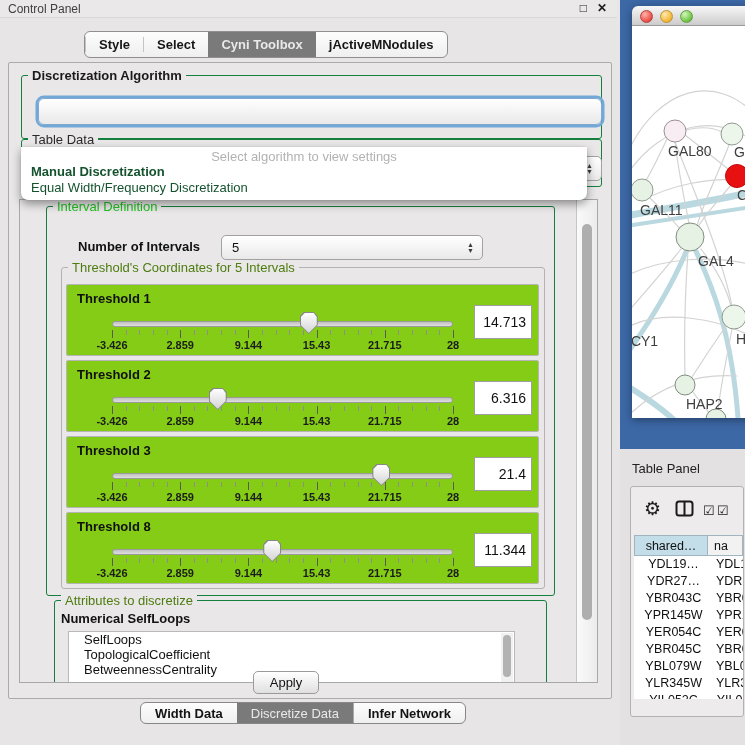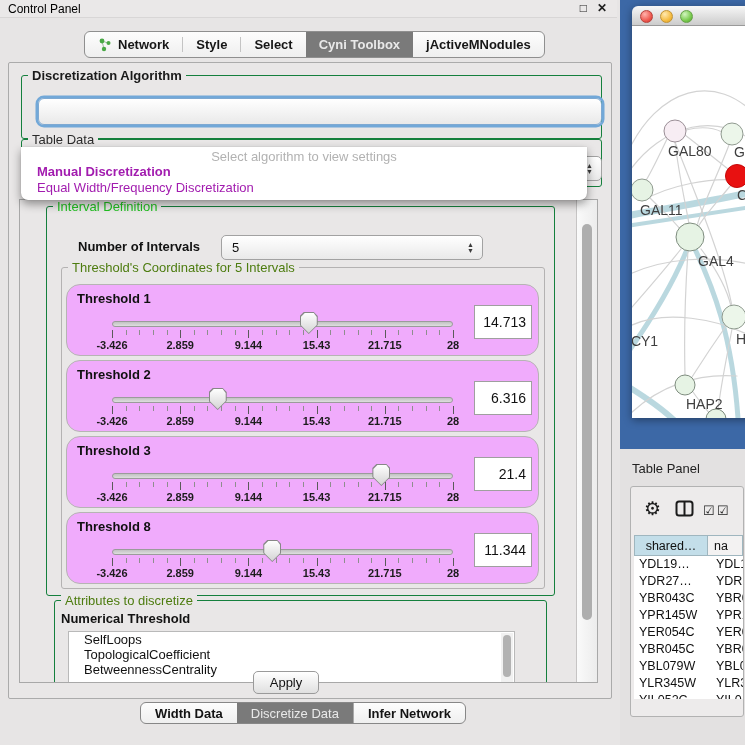--- a/index.html
+++ b/index.html
@@ -2,21 +2,21 @@
 <html><head>
 <meta charset="utf-8">
 <style>
   * { margin:0; padding:0; box-sizing:border-box; }
   html,body { width:745px; height:745px; font-family:"Liberation Sans", sans-serif; }
   #stage { position:relative; width:745px; height:745px; overflow:hidden; background:#e7e5e5; }
 
   
   #control-panel { position:absolute; left:0; top:0; width:617px; height:745px; background:#e7e5e5; }
   #cp-titlebar { position:absolute; left:0; top:0; width:100%; height:18px; background:#eae8e8; border-bottom:1px solid #d8d6d6; }
-  #cp-title { position:absolute; left:8px; top:2px; font-size:12px; color:#000000; }
+  #cp-title { position:absolute; left:8px; top:2px; font-size:12px; color:#404040; }
   .titlebar-icon { position:absolute; top:1px; font-size:12px; color:#1d1d1d; font-weight:bold; cursor:default; }
   #float-icon { right:30px; font-weight:normal; }
   #close-icon { right:10px; }
 
   
   #top-tabs { position:absolute; left:84px; top:31px; height:27px; display:flex; align-items:stretch;
     background:linear-gradient(#fdfdfd,#efefef); border:1px solid #8f8f8f; border-radius:6px; overflow:hidden; }
   .ttab { display:flex; align-items:center; padding:0 13px; font-size:13px; font-weight:bold; color:#161616; white-space:nowrap; cursor:default; }
   .ttab.selected { background:#7a7a7a; color:#e9e9e9; font-weight:bold; }
   .tsep { width:1px; background:#c4c4c4; margin:5px 0; }
@@ -39,34 +39,34 @@
   .combo { position:absolute; height:25px; background:linear-gradient(#ffffff,#e9e9e9); border:1px solid #a2a2a2;
     border-radius:5px; font-size:13px; color:#111; display:flex; align-items:center; padding:0 10px; cursor:default; }
   .combo .stepper { position:absolute; right:8px; top:0; height:100%; display:flex; flex-direction:column; justify-content:center; color:#3b3b3b; font-size:7px; line-height:6px; }
   #algo-combo { left:16px; top:22px; width:564px; height:27px; border:1px solid #7ea9d2; box-shadow:0 0 0 2.5px #72a8d8; border-radius:6px; }
   #tabledata-combo { left:16px; top:16px; width:564px; }
 
   
   #algo-popup { position:absolute; left:12px; top:84px; width:566px; min-height:50px; background:#ffffff; z-index:60;
     border-radius:0 0 7px 7px; box-shadow:0 4px 10px rgba(0,0,0,0.40), 0 0 1px rgba(0,0,0,0.3); padding:2px 0 4px 0; }
   .popup-prompt { text-align:center; color:#b2b2b2; font-size:13px; line-height:15px; }
-  .popup-item { font-size:13px; line-height:16px; padding-left:16px; color:#a21caf; cursor:default; }
+  .popup-item { font-size:13px; line-height:16px; padding-left:10px; color:#14532d; cursor:default; }
   .popup-item.bold { font-weight:bold; }
 
   
   #scroll-pane { position:absolute; left:10px; top:136px; width:579px; height:484px; border:1px solid #a8a8a8; background:#e9e7e7; overflow:hidden; }
   #v-scrollbar { position:absolute; right:0; top:0; bottom:0; width:21px; background:linear-gradient(90deg,#fafafa,#ececec); border-left:1px solid #c6c4c4; }
   #v-thumb { position:absolute; left:5px; top:24px; width:10px; height:396px; background:#aeaeae; border-radius:5px; }
 
   #interval-group { left:26px; top:6px; width:509px; height:390px; }
   #noi-label { position:absolute; left:31px; top:32px; font-size:13px; font-weight:bold; color:#121212; }
   #noi-combo { left:174px; top:28px; width:262px; }
   #thr-group { position:absolute; left:14px; top:60px; width:484px; height:322px; border:1px solid #b4b2b2; border-radius:3px; }
 
-  .threshold-panel { position:absolute; left:4px; width:473px; height:72px; border:1px solid #b6b4b4; background:#f0abfc; border-radius:14px;text-decoration:underline; }
+  .threshold-panel { position:absolute; left:4px; width:473px; height:72px; border:1px solid #b6b4b4; background:#84cc16; border-radius:2px;text-decoration:underline; }
   .th-label { position:absolute; left:10px; top:6px; font-size:13px; font-weight:bold; color:#101010; }
   .slider-area { position:absolute; left:45px; top:26px; width:341px; height:44px; }
   .slider-track { position:absolute; left:0; right:0; top:10px; height:6px; border:1px solid #9b9b9b;
     border-radius:3px; background:linear-gradient(#c2c2c2,#dedede); }
   .slider-thumb { position:absolute; top:1px; width:18px; height:22px; transform:translateX(-50%); background:#878787;
     clip-path:polygon(0 4px,4px 0,14px 0,18px 4px,18px 13px,9px 22px,0 13px); }
   .slider-thumb::after { content:""; position:absolute; inset:1px; background:linear-gradient(#fefefe,#d4d4d4);
     clip-path:polygon(0 4px,4px 0,13px 0,16px 4px,16px 12px,8px 20px,0 12px); }
   .tick-area { position:absolute; left:0; right:0; top:19px; height:24px; }
   .tick-area::before { content:""; position:absolute; left:0; right:0; top:0; height:5px;
@@ -114,49 +114,39 @@
   #gear-ic { position:absolute; left:13px; top:4px; font-size:19px; color:#1b1b1b; }
   #split-ic { position:absolute; left:44px; top:7px; }
   .check-ic { position:absolute; top:10px; font-size:13px; color:#1b1b1b; }
   #check1 { left:72px; } #check2 { left:86px; }
   #tp-table { position:absolute; left:3px; top:48px; right:0; bottom:0; font-size:12.5px; color:#101010; }
   #tp-header { display:flex; height:21px; }
   .hcell { border:1px solid #9fb6bf; display:flex; align-items:center; justify-content:center; font-size:12.5px; color:#101010; }
   .hc0 { width:74px; background:#c3dee9; }
   .hc1 { flex:1; background:#f3f2f2; border-left:none; justify-content:flex-start; padding-left:6px; }
   #tp-rows { position:relative; height:143px; overflow:hidden; background:#ffffff; }
-  .trow { display:flex; height:17px; line-height:17px; }
+  .trow { display:flex; height:17px; line-height:17px;text-align:center; }
   .tcell { white-space:nowrap; overflow:hidden; }
   .tcell.c0 { width:74px; padding-left:5px; }
   .tcell.c1 { flex:1; padding-left:8px; }
 </style>
 </head>
 <body>
 
 <div id="stage">
 
   <div id="control-panel">
 
     <div id="cp-titlebar">
       <span id="cp-title">Control Panel</span>
       <span id="float-icon" class="titlebar-icon">□</span>
       <span id="close-icon" class="titlebar-icon">✕</span>
     </div>
 
     <div id="top-tabs">
-      <div class="ttab">
-        <svg class="net-icon" viewBox="0 0 14 14">
-          <line x1="4" y1="3" x2="10" y2="5" stroke="#9dbb9d" stroke-width="1"></line>
-          <line x1="4" y1="3" x2="6" y2="11" stroke="#9dbb9d" stroke-width="1"></line>
-          <circle cx="4" cy="3" r="2.4" fill="#49a845"></circle>
-          <circle cx="10.5" cy="5" r="2" fill="#49a845"></circle>
-          <circle cx="6" cy="11" r="2.2" fill="#49a845"></circle>
-        </svg>
-        <span>Network</span>
-      </div>
       <div class="tsep"></div>
       <div class="ttab">
           <span>Style</span>
         </div>
       <div class="tsep"></div>
       <div class="ttab">
           <span>Select</span>
         </div>
       <div class="ttab selected">
           <span>Cyni Toolbox</span>
@@ -296,21 +286,21 @@
                     <span class="ticklabel" style="left: 100%;">28</span>
                   </div>
               </div>
               <input class="th-value" readonly="" value="11.344" style="">
             </div>
           </div>
         </div>
 
         <div id="attr-group" class="groupbox">
           <span class="group-label gl-blue">Attributes to discretize</span>
-          <span id="attr-subtitle">Numerical Threshold</span>
+          <span id="attr-subtitle">Numerical SelfLoops</span>
           <div id="attr-list">
             <div id="list-scrollbar">
                 <div id="list-thumb"></div>
               </div>
           <div class="list-item">SelfLoops</div>
               <div class="list-item">TopologicalCoefficient</div>
               <div class="list-item">BetweennessCentrality</div>
             </div>
         </div>
 

